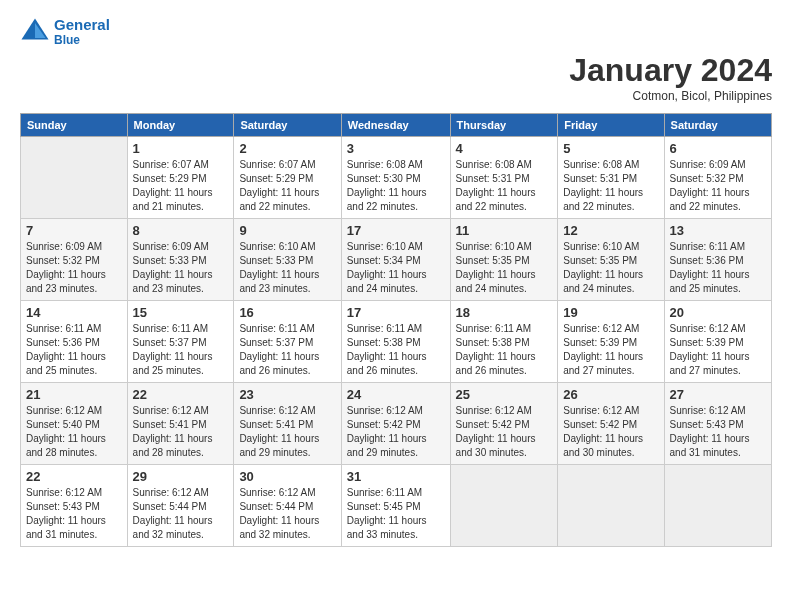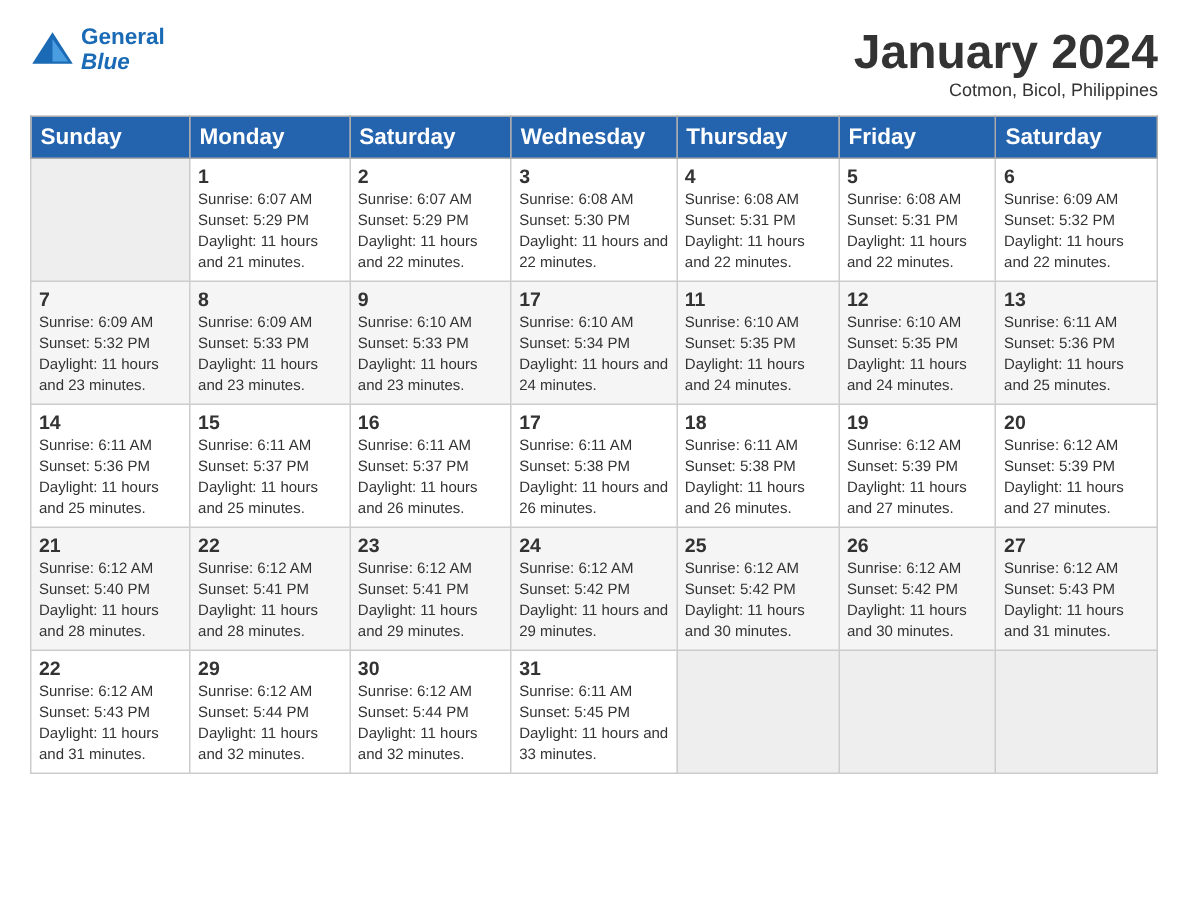--- a/index.html
+++ b/index.html
@@ -15,29 +15,30 @@
       padding: 16px 20px 10px 20px;
     }
     .header {
       display: flex;
       justify-content: space-between;
       align-items: flex-start;
       margin-bottom: 10px;
     }
     .logo {
       display: flex;
-      align-items: flex-end;
+      align-items: center;
       gap: 4px;
     }
     .logo-icon {
       width: 30px;
       height: 30px;
     }
     .title-block {
       text-align: right;
+      margin-top: 36px;
     }
     .title-block h1 {
       font-size: 32px;
       font-weight: bold;
       color: #333;
     }
     .title-block h2 {
       font-size: 12px;
       font-weight: normal;
       color: #333;
@@ -45,21 +46,21 @@
     table {
       width: 100%;
       border-collapse: collapse;
       font-size: 10.5px;
     }
     thead tr th {
       background: #2463ae;
       color: #fff;
       padding: 5px 6px;
       text-align: left;
-      font-size: 15px;
+      font-size: 11px;
       font-weight: bold;
       border: 1px solid #aaa;
     }
     tbody tr td {
       border: 1px solid #ccc;
       padding: 4px 5px;
       vertical-align: top;
       color: #333;
       min-height: 70px;
       height: 78px;
@@ -94,21 +95,21 @@
 
 <div class="page">
   <div class="header">
     <div class="logo">
       <svg class="logo-icon" viewBox="0 0 40 40">
         <polygon points="20,2 38,30 2,30" fill="#1a6ab5"></polygon>
         <polygon points="20,8 34,28 20,28" fill="#4a9de0"></polygon>
       </svg>
       <div>
         <div style="font-size:15px;font-weight:bold;color:#1a6ab5;">General</div>
-        <div style="font-size:15px;font-weight:bold;color:#1a6ab5;font-style:italic;">Blue</div>
+        <div style="font-size:12px;font-weight:bold;color:#1a6ab5;">Blue</div>
       </div>
     </div>
     <div class="title-block">
       <h1>January 2024</h1>
       <h2>Cotmon, Bicol, Philippines</h2>
     </div>
   </div>
 
   <table>
     <thead>

